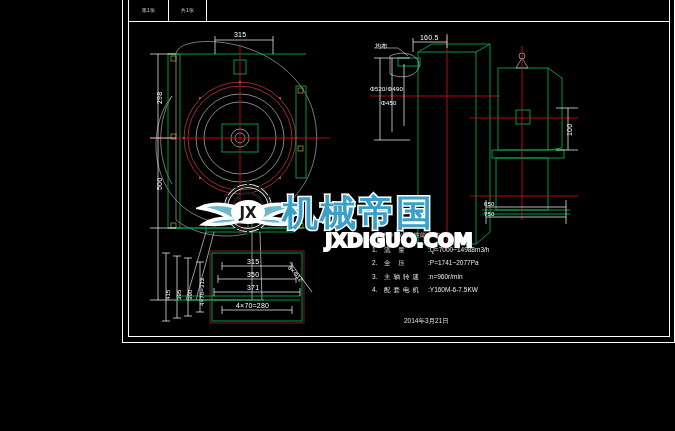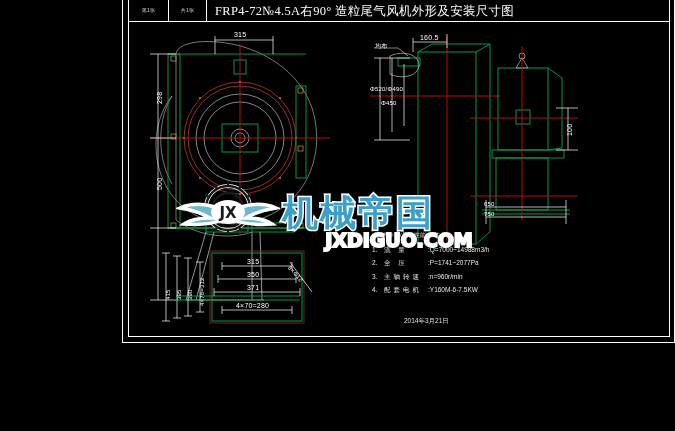--- a/index.html
+++ b/index.html
@@ -131,20 +131,21 @@
     left: 176px; top: 178px;
     width: 340px; height: 66px;
     display: flex;
     align-items: center;
     pointer-events: none;
   }
   .wm-logo {
     position: relative;
     width: 104px; height: 62px;
     flex: 0 0 104px;
+    padding-left: 20px;
   }
   .wm-text {
     position: relative;
     flex: 1;
     margin-left: 2px;
   }
   .wm-cn {
     font-size: 36px;
     line-height: 38px;
     font-weight: bold;
@@ -174,21 +175,20 @@
 
 <div id="stage">
 
   <div class="sheet-outer"></div>
   <div class="sheet-inner"></div>
   <div class="title-rule"></div>
 
   <div class="hdr-cell c1">第1张</div>
   <div class="hdr-cell c2">共1张</div>
 
-  <div class="dwg-title">FRP4-72№4.5A右90°  造粒尾气风机外形及安装尺寸图</div>
 
   <svg class="overlay" viewBox="0 0 675 431">
 
     <g stroke="#bdbdbd" stroke-width="0.7" fill="none" opacity="0.9">
 
       <path d="M 176 55 C 176 44 196 40 218 42 C 262 46 300 72 312 108
                C 326 152 308 198 268 216 C 228 234 184 220 166 186
                C 150 156 154 118 172 96"></path>
       <path d="M 172 96 C 158 118 156 156 172 184"></path>
       <path d="M 176 55 L 176 220"></path>

